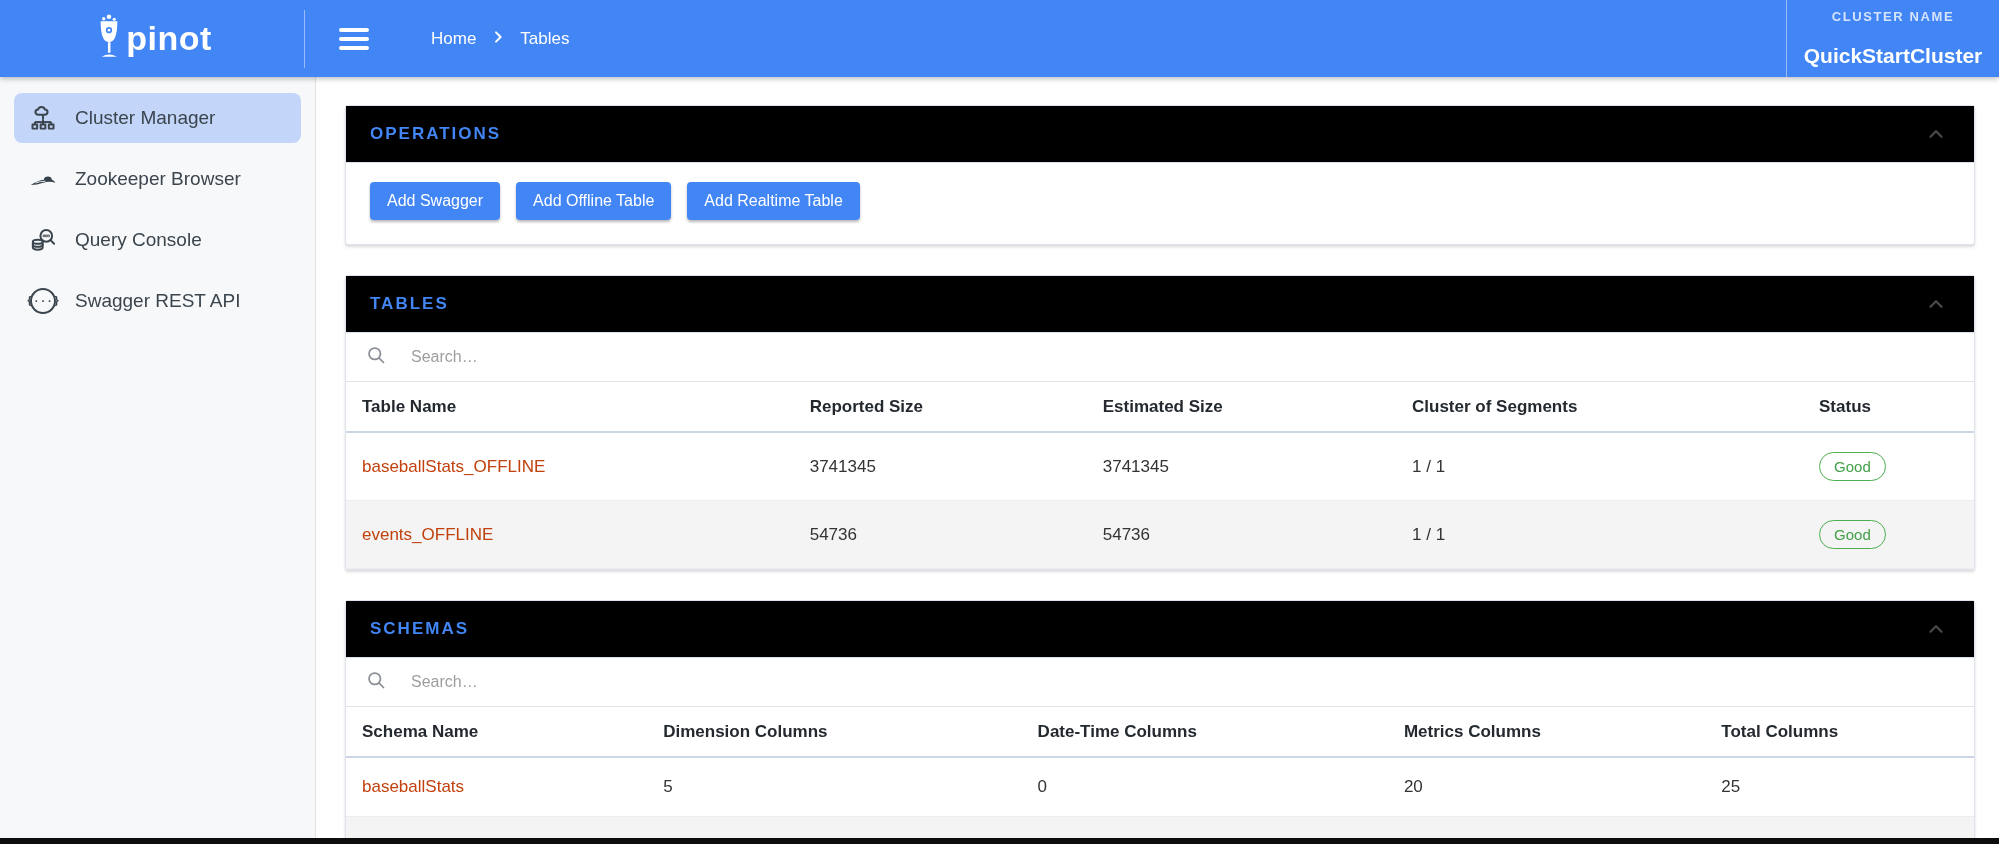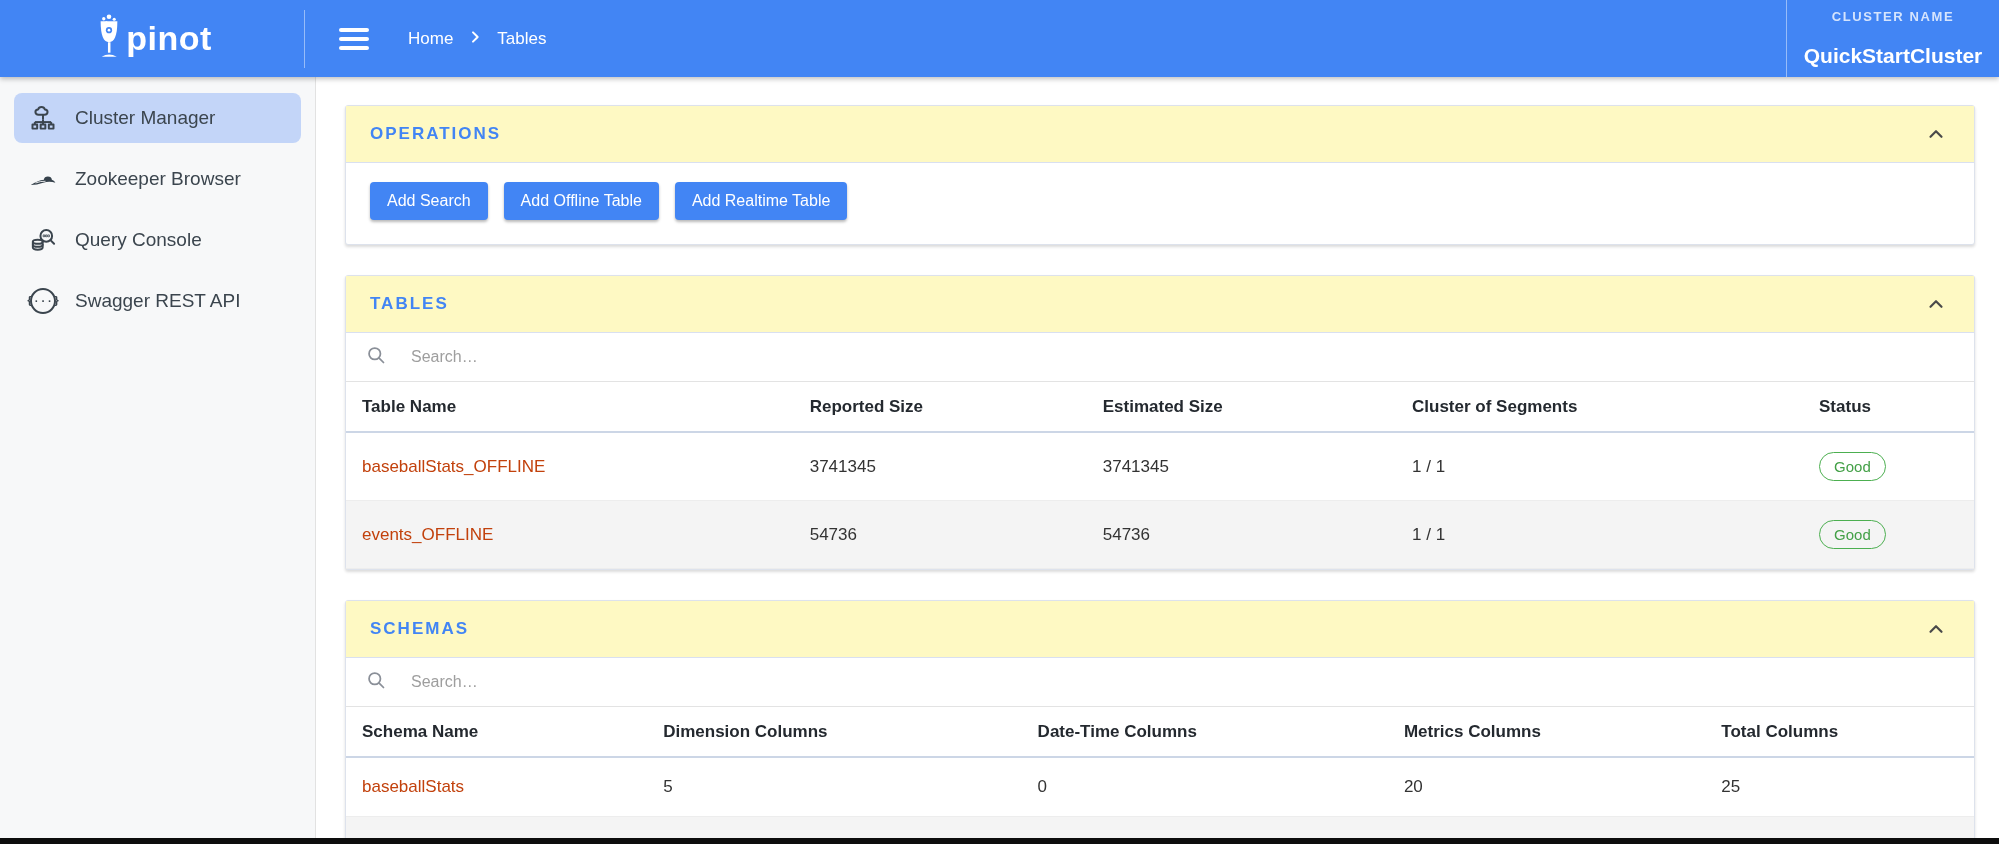--- a/index.html
+++ b/index.html
@@ -8,21 +8,21 @@
 
   
   .topbar { height:77px; background:#4285F4; display:flex; align-items:center;
     position:relative; z-index:5; box-shadow:0 2px 5px rgba(0,0,0,0.25); }
   .logo-wrap { width:304px; height:100%; display:flex; align-items:center; justify-content:center; }
   .logo-text { color:#ffffff; font-size:34px; font-weight:700; letter-spacing:0.5px; }
   .v-divider { width:1px; height:58px; background:rgba(255,255,255,0.45); }
   .v-divider-full { width:1px; height:100%; background:rgba(255,255,255,0.45); }
   .hamburger { margin-left:34px; display:flex; flex-direction:column; gap:5px; cursor:pointer; }
   .hamburger span { display:block; width:30px; height:4px; border-radius:2px; background:#ffffff; }
-  .breadcrumb { display:flex; margin-left:39px; gap:14px; }
+  .breadcrumb { display:flex; margin-left:62px; gap:14px; }
   .crumb { color:#ffffff; font-size:17px; cursor:pointer; }
   .topbar-spacer { flex:1; }
   .cluster-block { width:212px; padding:10px 14px; text-align:center; }
   .cluster-label { color:rgba(255,255,255,0.78); font-size:13px; font-weight:700; letter-spacing:1.6px; }
   .cluster-name { color:#ffffff; font-size:21px; font-weight:700; margin-top:20px; }
 
   
   .shell { display:flex; height:761px; }
   .sidebar { width:316px; background:#f7f8f9; border-right:1px solid #e2e2e2; padding-top:16px; }
   .side-item { height:50px; margin:0 14px 11px 14px; padding-left:14px; border-radius:8px;
@@ -32,21 +32,21 @@
   .side-icon { width:30px; height:30px; flex:0 0 30px; display:flex; align-items:center; justify-content:center; }
   .swagger-circle { width:26px; height:26px; border:2px solid #3b454e; border-radius:50%;
     display:flex; align-items:center; justify-content:center;
     font-size:11px; font-weight:700; color:#3b454e; font-family:"Liberation Mono",monospace; }
 
   .main { flex:1; background:#ffffff; padding:28px 24px 0 29px; overflow:hidden; }
 
   
   .card { border:1px solid #dde2ec; border-radius:3px; margin-bottom:30px;
     box-shadow:0 2px 3px rgba(0,0,0,0.14); background:#ffffff; }
-  .card-header { background:#fef9c3; height:57px; padding:8px 24px; display:flex;
+  .card-header { background:#000000; height:57px; padding:8px 24px; display:flex;
     align-items:center; justify-content:space-between; border-bottom:1px solid #d9e0f0; }
   .card-title { color:#4285F4; font-size:17px; font-weight:700; letter-spacing:2px; }
   .chevron-btn { width:28px; height:28px; display:flex; align-items:center; justify-content:center; cursor:pointer; }
 
   .ops-body { padding:19px 24px 24px 24px; display:flex; gap:16px; }
   .btn-primary { background:#4285F4; color:#ffffff; border:none; border-radius:4px;
     padding:10px 17px; font-size:16px; font-family:inherit; cursor:pointer;
     box-shadow:0 2px 3px rgba(0,0,0,0.28); }
 
   .search-row { display:flex; align-items:center; gap:24px; height:49px;
@@ -172,21 +172,21 @@
     <section class="card">
       <div class="card-header">
         <span class="card-title">OPERATIONS</span>
         <span class="chevron-btn">
           <svg width="22" height="22" viewBox="0 0 24 24" fill="none" stroke="#4a4a4a" stroke-width="2.4" stroke-linecap="round" stroke-linejoin="round">
               <polyline points="6 15 12 9 18 15"></polyline>
             </svg>
         </span>
       </div>
       <div class="ops-body">
-        <button class="btn-primary">Add Search</button>
+        <button class="btn-primary">Add Swagger</button>
         <button class="btn-primary">Add Offline Table</button>
         <button class="btn-primary">Add Realtime Table</button>
       </div>
     </section>
 
     <section class="card">
       <div class="card-header">
         <span class="card-title">TABLES</span>
         <span class="chevron-btn">
           <svg width="22" height="22" viewBox="0 0 24 24" fill="none" stroke="#4a4a4a" stroke-width="2.4" stroke-linecap="round" stroke-linejoin="round">

